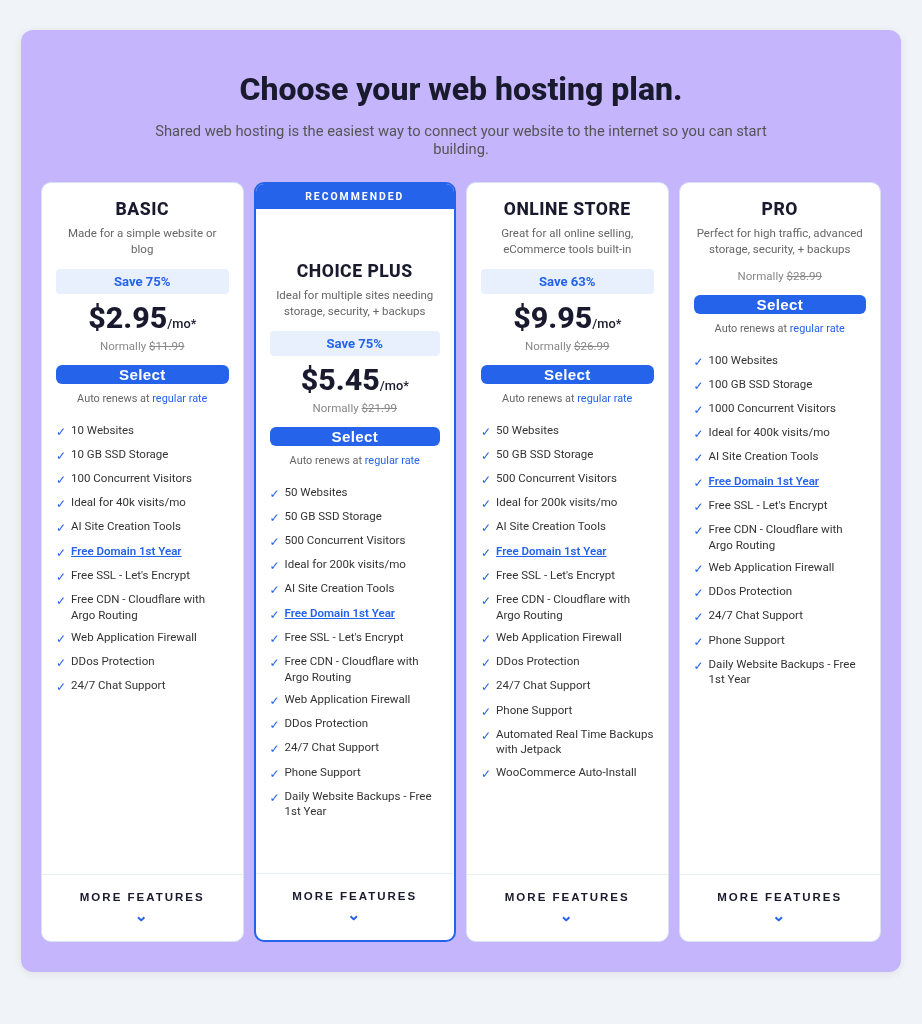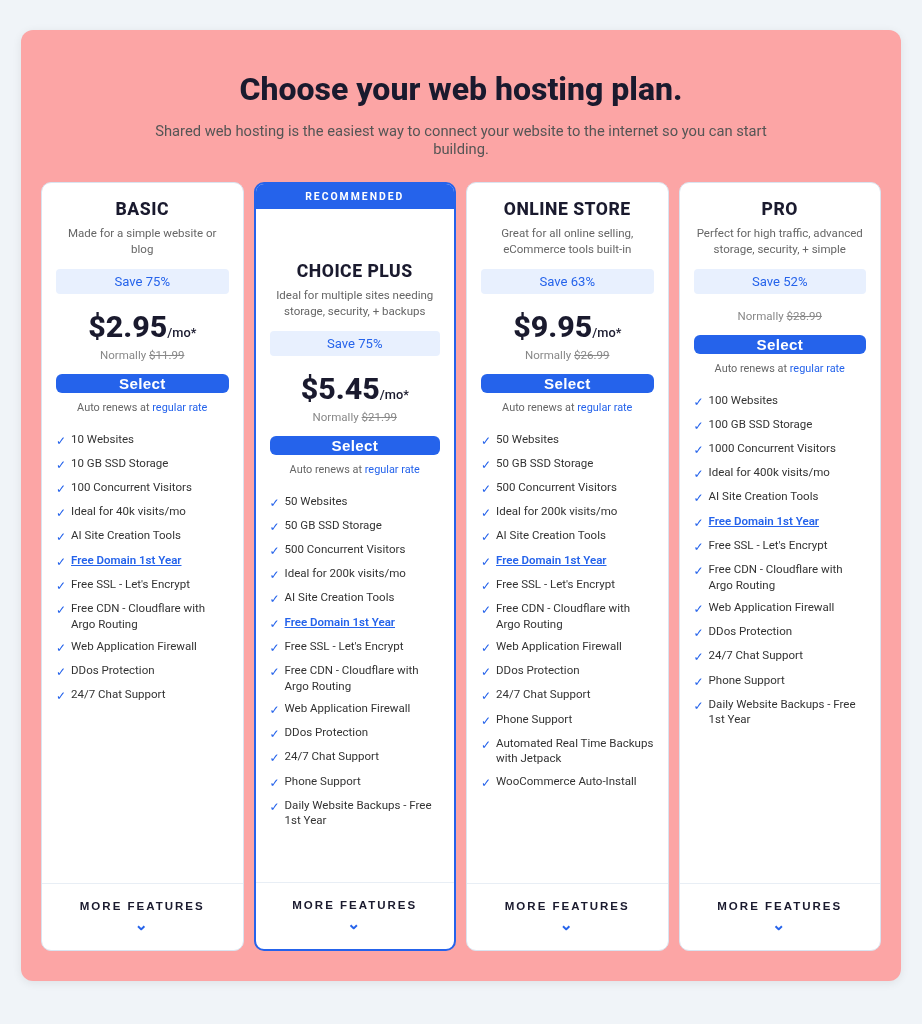--- a/index.html
+++ b/index.html
@@ -6,21 +6,21 @@
     body {
       font-family: -apple-system, BlinkMacSystemFont, 'Segoe UI', Roboto, sans-serif;
       background: #f0f4f8;
       min-height: 100vh;
       display: flex;
       justify-content: center;
       align-items: flex-start;
       padding: 30px 10px;
     }
     .page-wrapper {
-      background: #fca5a5;
+      background: #c4b5fd;
       border-radius: 12px;
       padding: 40px 20px 30px;
       max-width: 880px;
       width: 100%;
       box-shadow: 0 2px 10px rgba(0,0,0,0.08);
     }
     .page-header {
       text-align: center;
       margin-bottom: 20px;
     }
@@ -83,24 +83,24 @@
       color: #666;
       text-align: center;
       margin-bottom: 12px;
       line-height: 1.4;
     }
     .save-badge {
       background: #e8f0fe;
       color: #2563eb;
       text-align: center;
       font-size: 0.82rem;
-      font-weight: 400;
+      font-weight: 700;
       padding: 5px 0;
       border-radius: 4px;
-      margin-bottom: 15px;
+      margin-bottom: 6px;
     }
     .price-row {
       text-align: center;
       margin-bottom: 4px;
     }
     .price-main {
       font-size: 1.9rem;
       font-weight: 800;
       color: #1a1a2e;
     }
@@ -418,22 +418,21 @@
         <div class="plan-footer">
     <button class="more-features-btn">
       <span>MORE FEATURES</span>
       <span class="chevron">⌄</span>
     </button>
   </div>
       </div>
       <div class="plan-card">
         <div class="plan-body">
           <div class="plan-name">PRO</div>
-          <div class="plan-desc">Perfect for high traffic, advanced storage, security, + simple</div>
-          <div class="save-badge">Save 52%</div>
+          <div class="plan-desc">Perfect for high traffic, advanced storage, security, + backups</div>
           <div class="price-normal">Normally <s>$28.99</s></div>
           <button class="select-btn">Select</button>
           <div class="auto-renews">Auto renews at <span class="regular-rate">regular rate</span></div>
           <ul class="features-list">
             <li>
               <span class="check-icon">✓</span>
               <span><span class="feature-bold">100</span> Websites</span>
             </li>
             <li>
               <span class="check-icon">✓</span>

